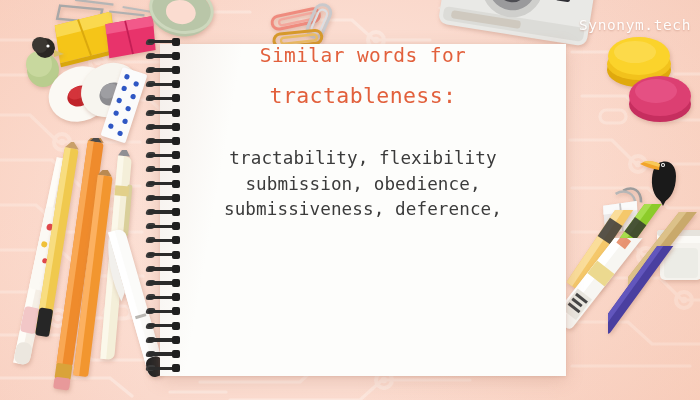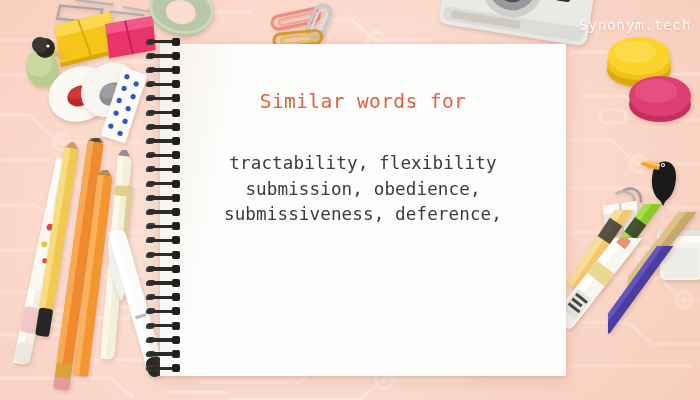--- a/index.html
+++ b/index.html
@@ -58,21 +58,20 @@
   }
   .coil .cap {
     position:absolute; left:26px; top:-0.5px; width:8px; height:8px;
     background:#1f1f1f; border-radius:2px;
   }
 
   
   #card-text {
     position:absolute; left:160px; top:44px; width:406px; height:332px;
     display:flex; flex-direction:column; align-items:center;
-    padding-top:46px;
   }
   .title-line1 {
     color:#e2603c; font-size:19.5px; letter-spacing:.4px; white-space:nowrap;
   }
   .title-line2 {
     color:#e2603c; font-size:21.5px; letter-spacing:.4px; margin-top:16px; white-space:nowrap;
   }
   #words {
     margin-top:38px; color:#3b3b3b; font-size:17.6px; line-height:25.5px;
     text-align:center; letter-spacing:.1px; width:100%;
@@ -534,20 +533,21 @@
       </div>
       <div class="coil" style="top: 328.6px;">
         <span class="wire2"></span>
         <span class="wire"></span>
         <span class="cap"></span>
       </div>
     </div>
 
   <div id="card-text">
     <div class="title-line1">Similar words for</div>
+    <div class="title-line2">tractableness:</div>
     <div id="words">
       <div>tractability, flexibility</div>
       <div>submission, obedience,</div>
       <div>submissiveness, deference,</div>
     </div>
   </div>
 
   <div id="brand">Synonym.tech</div>
 
 </div>

